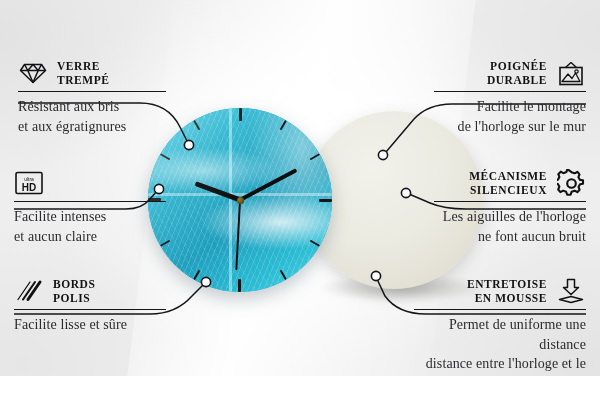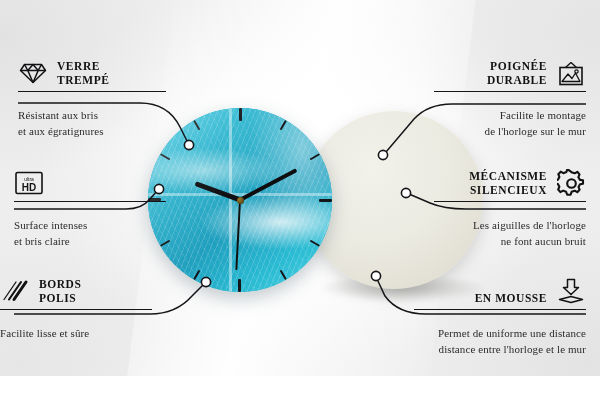--- a/index.html
+++ b/index.html
@@ -93,21 +93,21 @@
   .hand-min{width:4px;height:64px;margin-left:-2px;margin-top:-64px;transform:rotate(62deg);}
   .hand-sec{width:2px;height:70px;margin-left:-1px;margin-top:-70px;transform:rotate(183deg);background:#111;}
   .hand-cap{position:absolute;left:50%;top:50%;width:7px;height:7px;margin:-3.5px 0 0 -3.5px;border-radius:50%;
     background:radial-gradient(circle at 35% 35%,#9a7a2a 0%,#5d4715 70%,#2a2008 100%);}
 
   
   .feature{position:absolute;}
   .f-head{display:flex;align-items:center;gap:9px;}
   .f-title{font-weight:bold;font-size:11.5px;letter-spacing:.55px;color:#121214;line-height:1.26;text-transform:uppercase;}
   .f-rule{height:1.4px;background:#16161a;margin-top:3px;}
-  .f-desc{font-size:11px;color:#2b2b2e;line-height:1.38;margin-top:16px;letter-spacing:.1px;}
+  .f-desc{font-size:14px;color:#2b2b2e;line-height:1.38;margin-top:5px;letter-spacing:.1px;}
   .left .f-head{justify-content:flex-start;}
   .left .f-title{text-align:left;}
   .left .f-desc{text-align:left;}
   .right .f-head{justify-content:flex-end;}
   .right .f-title{text-align:right;}
   .right .f-desc{text-align:right;}
   .ico{flex:0 0 auto;width:30px;height:30px;display:flex;align-items:center;justify-content:center;}
   .ico svg{display:block;}
 
   svg.conn{position:absolute;left:0;top:0;width:600px;height:400px;pointer-events:none;}
@@ -226,24 +226,24 @@
     <div class="f-head">
       <span class="ico">
         <svg width="30" height="26" viewBox="0 0 30 26">
           <rect x="2" y="2.5" width="26" height="21" rx="1.5" fill="none" stroke="#121214" stroke-width="1.6"></rect>
           <text x="15" y="11" font-family="Liberation Sans, sans-serif" font-size="5" text-anchor="middle" fill="#121214">ultra</text>
           <text x="15" y="20.5" font-family="Liberation Sans, sans-serif" font-size="10" font-weight="bold" text-anchor="middle" fill="#121214">HD</text>
         </svg>
       </span>
     </div>
     <div class="f-rule" style="width:152px;"></div>
-    <div class="f-desc"><span>Surface intenses</span><br><span>et bris claire</span></div>
-  </div>
-
-  <div class="feature left" style="left:0;top:276px;width:152px;">
+    <div class="f-desc"><span>Facilite intenses</span><br><span>et aucun claire</span></div>
+  </div>
+
+  <div class="feature left" style="left:14px;top:276px;width:152px;">
     <div class="f-head">
       <span class="ico">
         <svg width="30" height="26" viewBox="0 0 30 26">
           <g stroke="#121214" stroke-linecap="round">
             <path d="M4,21.5 L16,4" stroke-width="1.3"></path>
             <path d="M9,21.5 L21,4" stroke-width="2.1"></path>
             <path d="M14,21.5 L26,4" stroke-width="3"></path>
           </g>
         </svg>
       </span>
@@ -280,21 +280,21 @@
           </g>
         </svg>
       </span>
     </div>
     <div class="f-rule" style="width:152px;"></div>
     <div class="f-desc"><span>Les aiguilles de l'horloge</span><br><span>ne font aucun bruit</span></div>
   </div>
 
   <div class="feature right" style="left:414px;top:276px;width:172px;">
     <div class="f-head">
-      <span class="f-title"><br><span>EN MOUSSE</span></span>
+      <span class="f-title"><span>ENTRETOISE</span><br><span>EN MOUSSE</span></span>
       <span class="ico">
         <svg width="30" height="28" viewBox="0 0 30 28">
           <g fill="none" stroke="#121214" stroke-width="1.5" stroke-linejoin="round">
             <path d="M11.5,2.5 h7 v8 h4 l-7.5,7 -7.5,-7 h4 z"></path>
             <path d="M15,19.5 L3.5,22.5 L15,25.5 L26.5,22.5 z"></path>
           </g>
         </svg>
       </span>
     </div>
     <div class="f-rule" style="width:172px;"></div>

